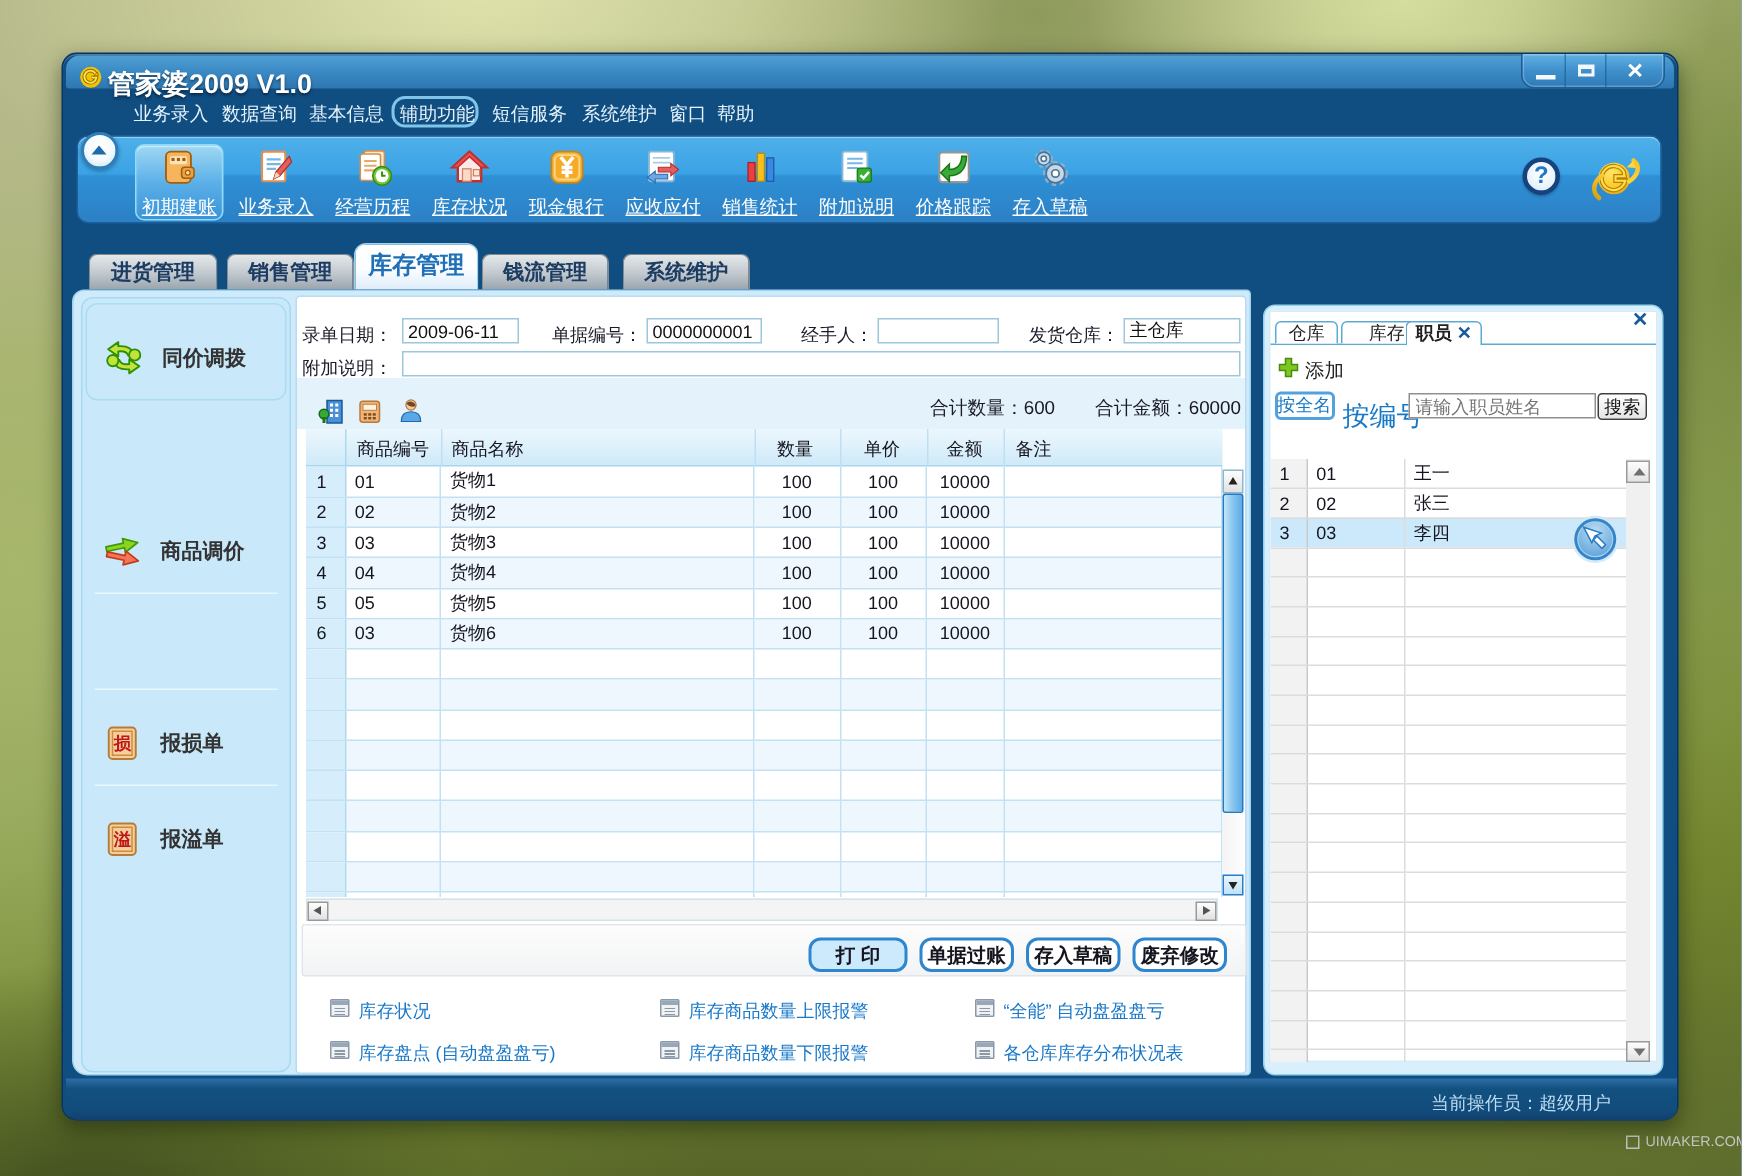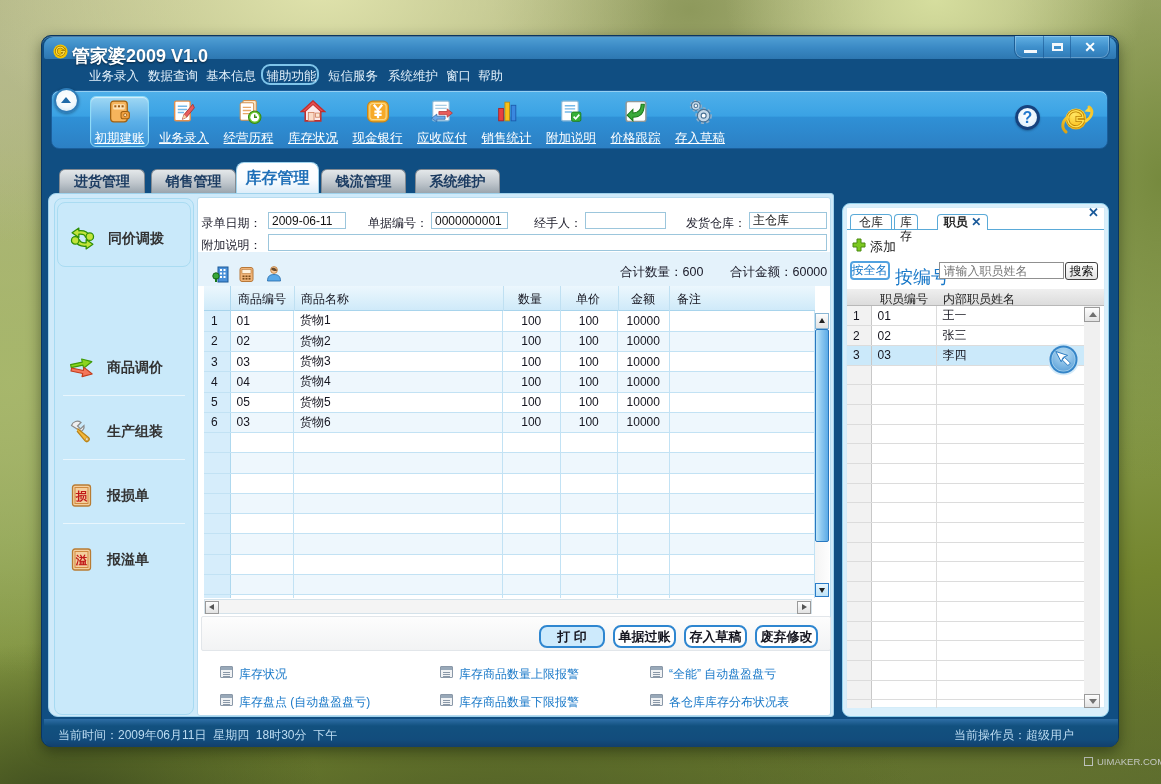--- a/index.html
+++ b/index.html
@@ -279,28 +279,20 @@
     <div class="snav-txt">同价调拨</div>
     </div>
   <div class="snav-item" style="left:15px; top:295.5px;">
     <svg class="snav-ico" viewBox="0 0 24 24">
         <path d="M1.5 7 L13 7 L13 4 L22 8.5 L13 13 L13 10 L1.5 10 Z" fill="#8cd41e" stroke="#3f9a08" stroke-width="1.1" stroke-linejoin="round" transform="rotate(-12 12 8)"></path>
         <path d="M2 14.5 L13.5 14.5 L13.5 11.5 L22.5 16 L13.5 20.5 L13.5 17.5 L2 17.5 Z" fill="#f4765a" stroke="#c23c1c" stroke-width="1.1" stroke-linejoin="round" transform="rotate(12 12 16)"></path>
       </svg>
     <div class="snav-txt">商品调价</div>
     </div>
   <div class="snav-sep" style="left:21px; top:358.5px;"></div>
-  <div class="snav-item" style="left:15px; top:359.5px;">
-    <svg class="snav-ico" viewBox="0 0 25 25">
-        <path d="M2.5 6.5 A6 6 0 0 1 12 3.5 L8.5 7 L11.5 10 L15 6.5 A6 6 0 0 1 12 12.5 Z" fill="#f0f0f0" stroke="#8a8a8a" stroke-width="1.2"></path>
-        <path d="M8.5 9.5 L19.5 18.5 a2.4 2.4 0 0 1 -3.4 3.4 L8 12" fill="#f4b83a" stroke="#b8821a" stroke-width="1.2"></path>
-        <circle cx="17.9" cy="20.1" r="1.3" fill="#fff" stroke="#b8821a" stroke-width=".7"></circle>
-      </svg>
-    <div class="snav-txt">生产组装</div>
-    </div>
   <div class="snav-sep" style="left:21px; top:423px;"></div>
   <div class="snav-item" style="left:15px; top:424px;">
     <svg class="snav-ico" viewBox="0 0 25 25">
         <rect x="3.5" y="2" width="18" height="21" rx="2.5" fill="#f4cf9e" stroke="#b87c34" stroke-width="1.3"></rect>
         <rect x="6" y="4.5" width="13" height="16" fill="none" stroke="#d08a40" stroke-width="1"></rect>
         <text x="12.5" y="16.5" font-size="11.5" font-weight="bold" fill="#c01818" text-anchor="middle" font-family="Liberation Sans">损</text>
       </svg>
     <div class="snav-txt">报损单</div>
     </div>
   <div class="snav-sep" style="left:21px; top:487px;"></div>
@@ -554,34 +546,30 @@
   <div class="lico" style="left:398px; top:658px;"></div>
     <div class="link" style="left:417px; top:658px;">库存商品数量下限报警</div>
   <div class="lico" style="left:608px; top:658px;"></div>
     <div class="link" style="left:627px; top:658px;">各仓库库存分布状况表</div>
 
   <div class="rpanel"></div>
   <div class="rwhite"></div>
   <div style="left:1046px; top:169px; width:14px; height:14px; color:#1a5a9a; font-weight:bold; font-size:13px;">✕</div>
   <div class="rtabline"></div>
   <div class="rtab" style="left:808px; width:42px;">仓库</div>
-  <div class="rtab" style="left:852px; width:24px;">库存</div>
+  <div class="rtab" style="left:852px; width:61px;">库存</div>
   <div class="rtab" style="left:895px; width:51px; height:16px; font-weight:bold;">职员 <span style="color:#1a5a9a; font-weight:bold;">✕</span></div>
   <svg style="left:810px; top:202px; width:14px; height:14px;" viewBox="0 0 14 14">
       <path d="M5 1 h4 v4 h4 v4 h-4 v4 h-4 v-4 h-4 v-4 h4 Z" fill="#7cc820" stroke="#4a8a10" stroke-width="1"></path>
     </svg>
   <div style="left:828px; top:202px; font-size:13px; color:#222;">添加</div>
   <div style="left:807.5px; top:225px; width:40px; height:19px; border:2px solid #52a2e0; border-radius:4px; color:#1878c8; font-size:12px; text-align:center; line-height:15px;">按全名</div>
   <div style="left:853px; top:229px; color:#1878c8; font-size:18px;">按编号</div>
   <input style="left: 896.5px; top: 226px; width: 125px; height: 17px; border: 1px solid rgb(144, 144, 144); font-size: 12px; padding: 0px 4px; position: absolute; font-family: &quot;Liberation Sans&quot;, sans-serif;" placeholder="请输入职员姓名">
   <div style="left:1023px; top:226px; width:33px; height:18px; border:1px solid #404040; border-radius:3px; background:linear-gradient(180deg,#fff,#e4e4e4); font-size:12px; color:#111; text-align:center; line-height:16px;">搜索</div>
-  <div class="shead" style="left:805px; top:253px; width:257px; height:17px;">
-    <div style="position:absolute; left:33px; top:2px;">职员编号</div>
-    <div style="position:absolute; left:96px; top:2px;">内部职员姓名</div>
-  </div>
   <div style="left:805px; top:270px; width:257px; height:402px; overflow:hidden;">
     <table class="stable" style="position:absolute; left:0; top:0; width:240px;">
       <colgroup>
           <col style="width:24px">
           <col style="width:65px">
           <col>
         </colgroup>
       <tbody>
           <tr>
             <td class="rnum">1</td>
@@ -716,16 +704,15 @@
       <g fill="#0e3c6a">
         <rect x="14" y="2" width="3" height="3"></rect>
         <rect x="8" y="8" width="3" height="3"></rect>
         <rect x="14" y="8" width="3" height="3"></rect>
         <rect x="2" y="14" width="3" height="3"></rect>
         <rect x="8" y="14" width="3" height="3"></rect>
         <rect x="14" y="14" width="3" height="3"></rect>
       </g>
     </svg>
   <div class="statusbar">
-    <span style="left:14px">当前时间：2009年06月11日&nbsp; 星期四&nbsp; 18时30分&nbsp; 下午</span>
     <span style="right:44px">当前操作员：超级用户</span>
   </div>
 </div>
 
 </body></html>

